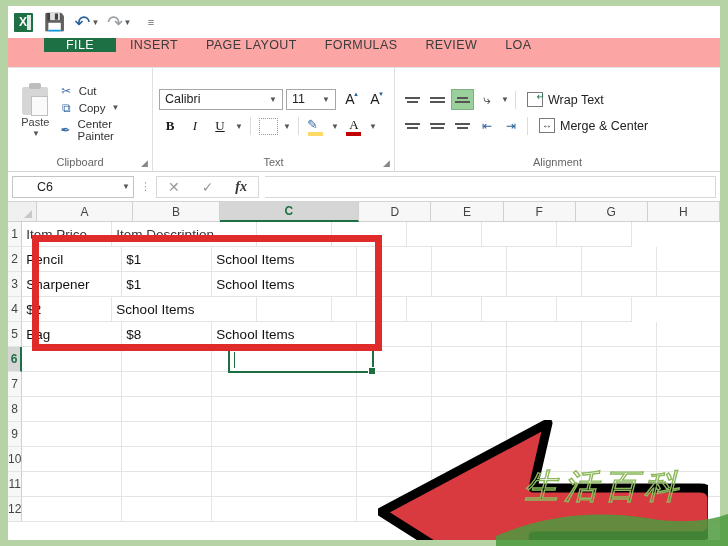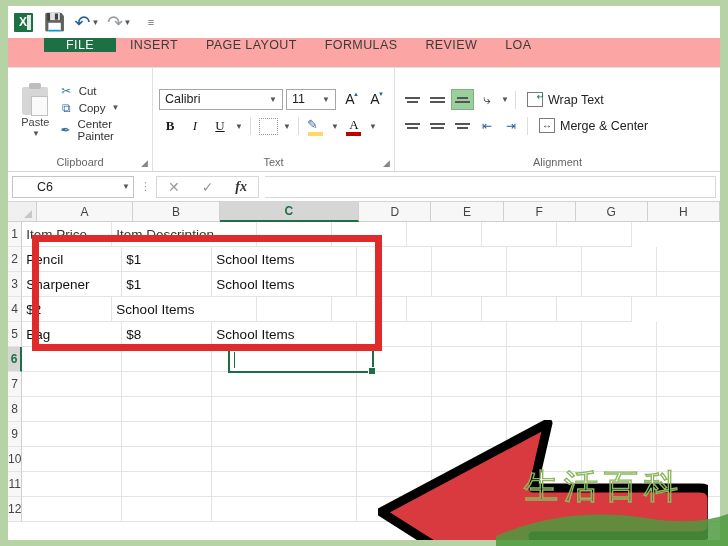--- a/index.html
+++ b/index.html
@@ -243,21 +243,21 @@
   
   .arrow { position: absolute; left: 370px; top: 218px; pointer-events: none; }
 
   
   .watermark { position: absolute; right: 0; bottom: 0; width: 232px; height: 86px; pointer-events: none; }
   .wm-cn {
     position: absolute; left: 28px; top: 4px;
     font-family: "DejaVu Sans", sans-serif;
     font-size: 34px; color: transparent;
     -webkit-text-stroke: 1.4px #8cb85c;
-    letter-spacing: 6px; white-space: nowrap;
+    letter-spacing: 6px; white-space: nowrap; font-style: italic;
   }
   .wm-url {
     position: absolute; left: 56px; top: 48px;
     font-size: 15px; font-weight: bold; color: #f2a900;
     letter-spacing: .4px;
   }
   .wm-swoosh { position: absolute; left: 0; bottom: 0; }
 </style>
 </head>
 <body>

